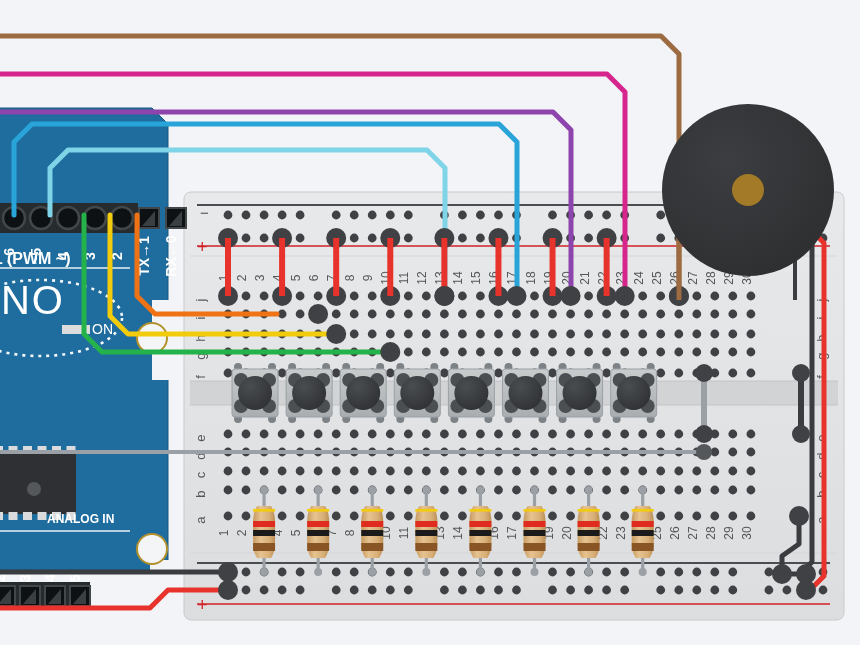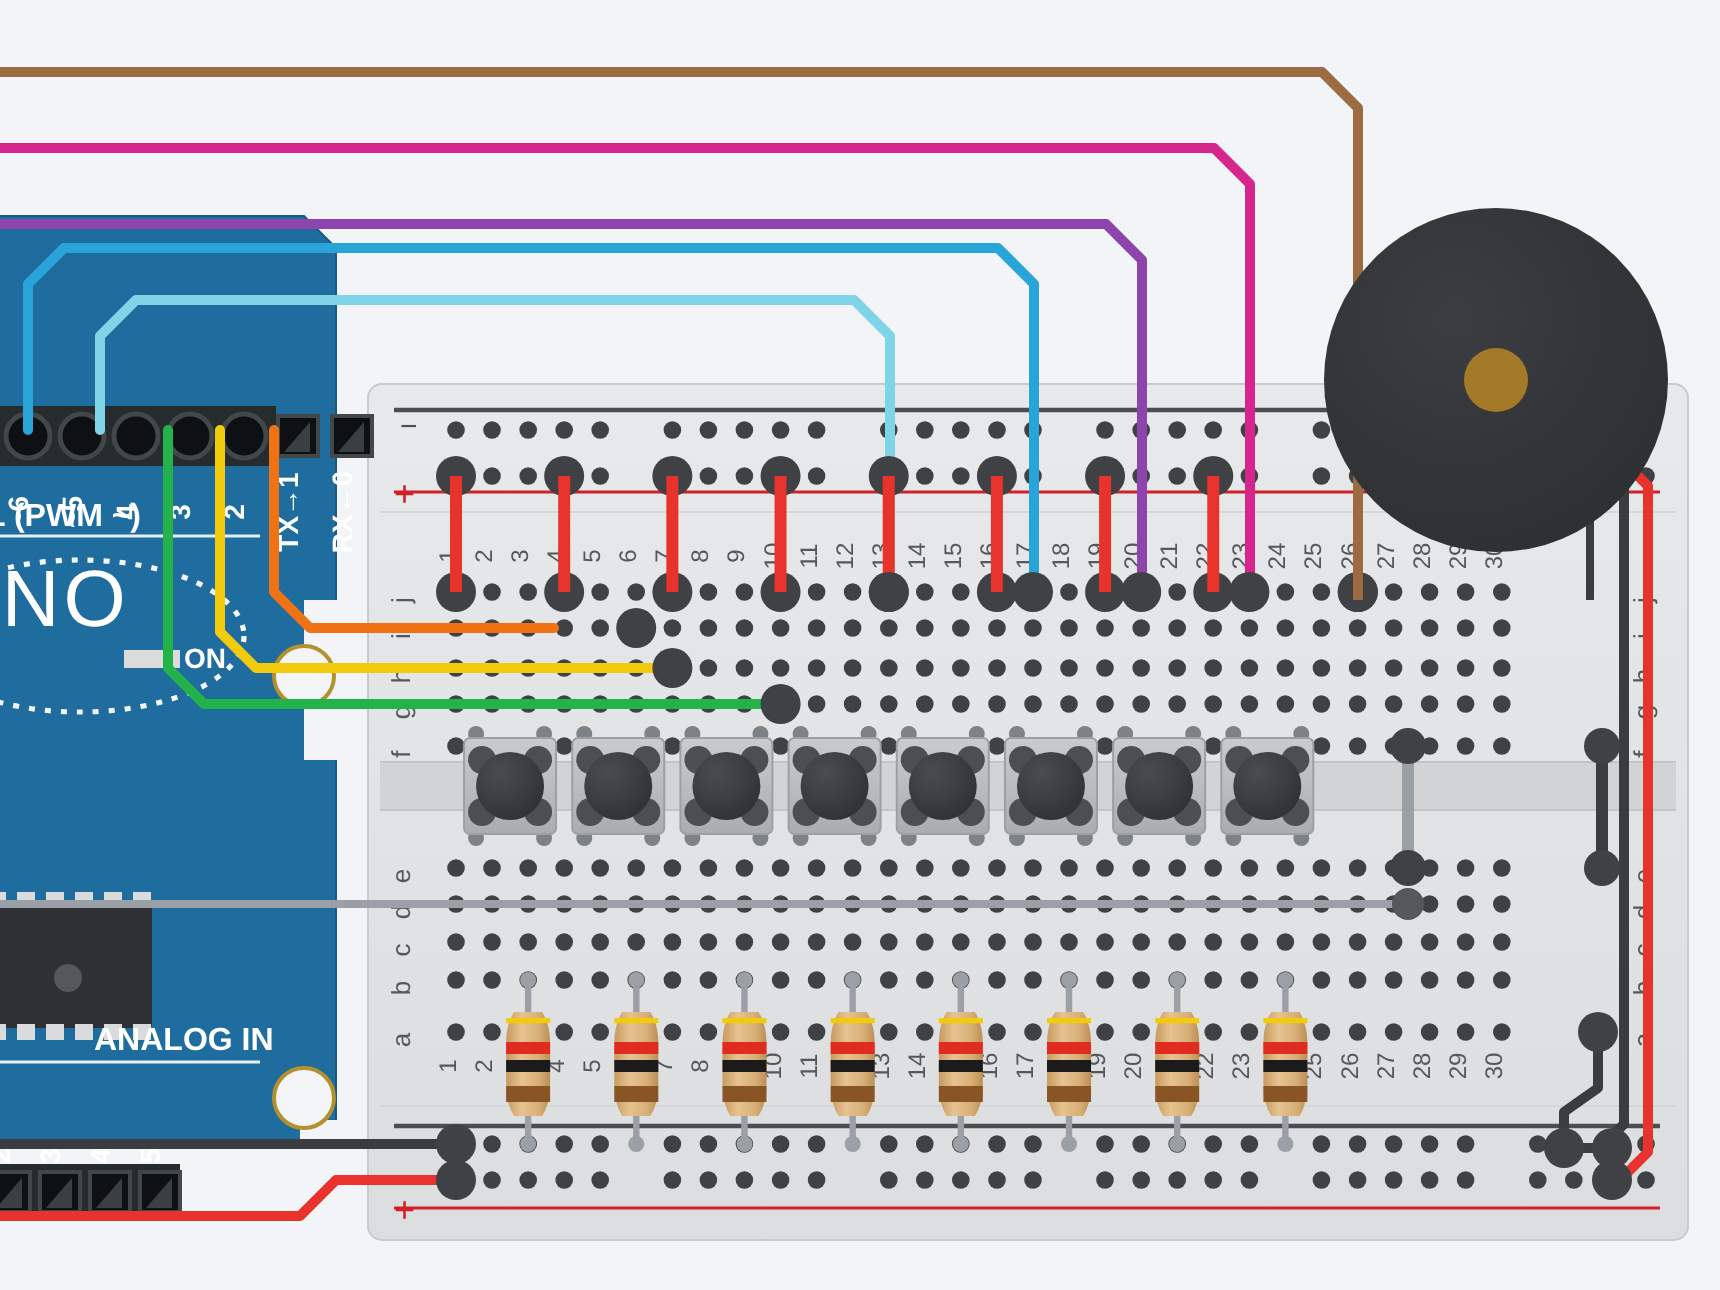--- a/index.html
+++ b/index.html
@@ -1002,16 +1002,16 @@
     <line x1="679" y1="150" x2="679" y2="300" stroke="#9d6b42" stroke-width="5"></line>
     <line x1="795" y1="150" x2="795" y2="300" stroke="#3a3c40" stroke-width="4"></line>
     <circle cx="748" cy="190" r="86" fill="url(#buzzGrad)"></circle>
     <circle cx="748" cy="190" r="16" fill="#a37a28"></circle>
   </g>
 
 </svg>
 
 <div class="lbl" style="left:-30px;top:278px;font-size:40px;color:#ffffff;letter-spacing:2px;">UNO</div>
 <div class="lbl" style="left:-60px;top:250px;font-size:16px;font-weight:bold;color:#ffffff;">DIGITAL (PWM ~)</div>
-<div class="lbl" style="left:47px;top:512px;font-size:16px;font-weight:bold;color:#ffffff;">ANALOG IN</div>
-<div class="lbl" style="left:92px;top:321px;font-size:14px;font-weight:bold;color:#ffffff;">ON</div>
+<div class="lbl" style="left:47px;top:512px;font-size:12px;font-weight:bold;color:#ffffff;">ANALOG IN</div>
+<div class="lbl" style="left:92px;top:321px;font-size:14px;font-weight:normal;color:#ffffff;">ON</div>
 
 </div>
 
 </body></html>

